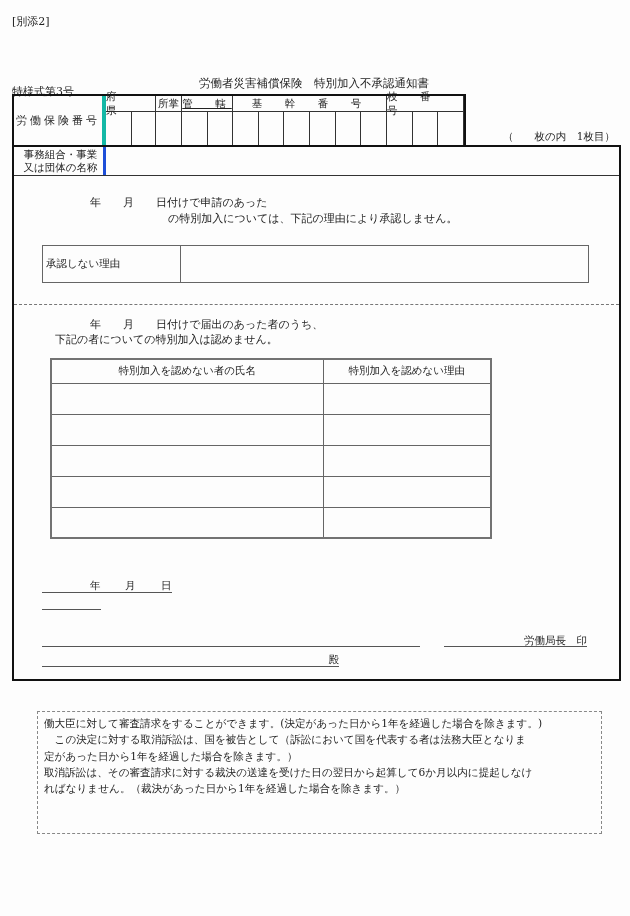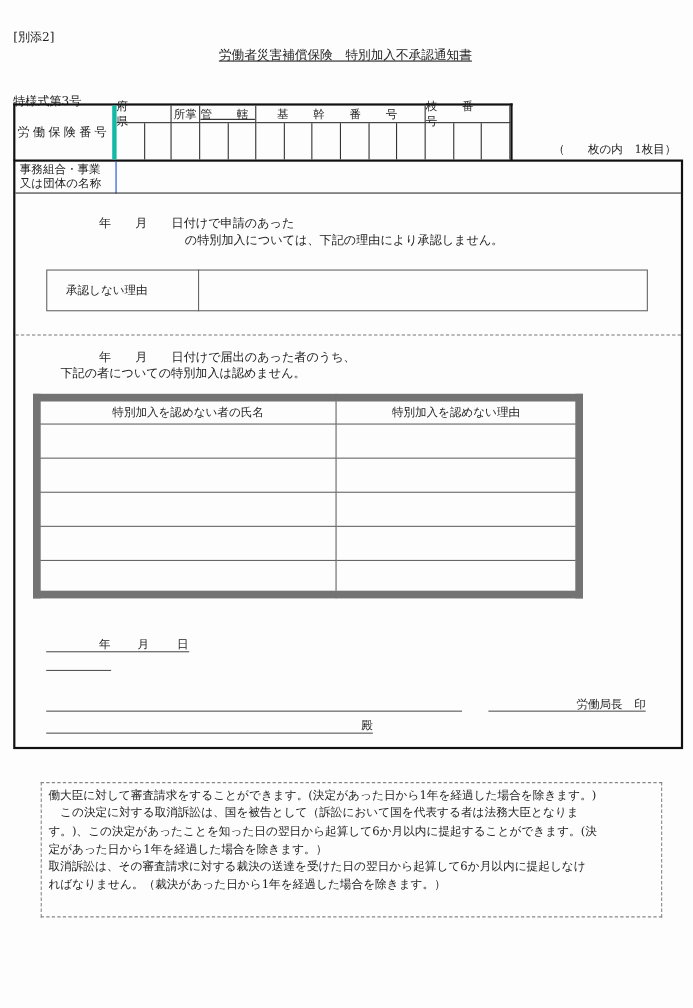--- a/index.html
+++ b/index.html
@@ -1,47 +1,47 @@
 <!DOCTYPE html>
 <html><head>
 <meta charset="utf-8">
 <style>
   * { box-sizing: border-box; margin: 0; padding: 0; }
   html, body { width: 630px; height: 916px; background: #fdfdfd; overflow: hidden; }
   body { position: relative; font-family: "DejaVu Serif", "Liberation Serif", serif; color: #222; }
   .abs { position: absolute; }
   .t { font-size: 11px; line-height: 13px; white-space: nowrap; color: #222; }
-  .attach { left: 12px; top: 27px; font-size: 11px; }
+  .attach { left: 12px; top: 15px; font-size: 11px; }
   .formno { left: 12px; top: 40px; font-size: 11px; margin-top: 45px; }
-  .title { left: 199px; top: 44px; font-size: 11.5px; text-decoration: underline; }
+  .title { left: 199px; top: 77px; font-size: 11.5px; }
 
   
   .frame-top { left: 12px; top: 94px; width: 454px; height: 52px; border: 2px solid #111; border-bottom: none; }
   .frame-main { left: 12px; top: 145px; width: 609px; height: 536px; border: 2px solid #111; }
 
   .hdr-label { left: 14px; top: 96px; width: 92px; height: 49px; border-right: 4px solid #14b8a6; display:flex; align-items:center; justify-content:center; font-size: 11px; letter-spacing: 3px; }
   .grid-head { top: 96px; height: 16px; border-right: 1px solid #333; border-bottom: 1px solid #333; font-size: 10.5px; display:flex; align-items:center; justify-content:center; letter-spacing: 6px; }
   .grid-cell { top: 112px; height: 33px; border-right: 1px solid #333; }
 
   .page-count { left: 503px; top: 130px; font-size: 10.5px; }
 
-  .org-label { left: 14px; top: 147px; width: 92px; height: 29px; border-right: 1px solid #1d4ed8; font-size: 10.5px; line-height: 13px; padding: 1px 0 0 4px; }
+  .org-label { left: 14px; top: 147px; width: 92px; height: 29px; border-right: 3px solid #1d4ed8; font-size: 10.5px; line-height: 13px; padding: 1px 0 0 4px; text-align: center; }
   .org-bottom { left: 14px; top: 175px; width: 605px; height: 1px; background:#333; }
 
   .sec1-l1 { left: 90px; top: 196px; }
   .sec1-l2 { left: 137px; top: 212px; margin-left: 31px; }
   .reason-box { left: 42px; top: 245px; width: 547px; height: 38px; border: 1px solid #666; }
-  .reason-label { left: 42px; top: 245px; width: 139px; height: 38px; border-right: 1px solid #666; font-size: 10.5px; display:flex; align-items:center; padding-left: 18px; }
+  .reason-label { left: 42px; top: 245px; width: 139px; height: 38px; border-right: 1px solid #666; font-size: 10.5px; display:flex; align-items:center; padding-left: 4px; }
 
   .dashed { left: 14px; top: 304px; width: 605px; border-top: 1px dashed #777; }
 
   .sec2-l1 { left: 90px; top: 318px; }
   .sec2-l2 { left: 55px; top: 333px; }
 
-  .tbl { left: 30px; top: 358px; width: 500px; border: 7px solid #737373; border-collapse: collapse; }
+  .tbl { left: 50px; top: 358px; width: 442px; border: 2px solid #737373; border-collapse: collapse; }
   .tbl td, .tbl th { border: 1px solid #666; font-weight: normal; font-size: 10.5px; text-align:center; }
   .tbl th { height: 24px; }
   .tbl td { height: 31px; }
   .tbl .c1 { width: 272px; }
 
   .date-line { left: 42px; top: 579px; width: 130px; border-bottom: 1px solid #555; height: 14px; font-size: 10.5px; }
   .date-line span { position: absolute; top: 0; }
   .short-line { left: 42px; top: 609px; width: 59px; border-bottom: 1px solid #555; }
   .long-line { left: 42px; top: 646px; width: 378px; border-bottom: 1px solid #555; }
   .sig-line { left: 444px; top: 634px; width: 143px; height: 13px; border-bottom: 1px solid #555; font-size: 10.5px; text-align: right; }
@@ -138,17 +138,16 @@
   <span style="left:119px;">日</span>
 </div>
 <div class="abs short-line"></div>
 <div class="abs long-line"></div>
 <div class="abs sig-line">労働局長　印</div>
 <div class="abs addr-line">殿</div>
 
 <div class="abs notice">
   <p>働大臣に対して審査請求をすることができます。(決定があった日から1年を経過した場合を除きます。)</p>
   <p>　この決定に対する取消訴訟は、国を被告として（訴訟において国を代表する者は法務大臣となりま</p>
-  <p>す。)、この決定があったことを知った日の翌日から起算して6か月以内に提起することができます。(決</p>
   <p>定があった日から1年を経過した場合を除きます。）</p>
   <p>取消訴訟は、その審査請求に対する裁決の送達を受けた日の翌日から起算して6か月以内に提起しなけ</p>
   <p>ればなりません。（裁決があった日から1年を経過した場合を除きます。）</p>
 </div>
 
 </body></html>

